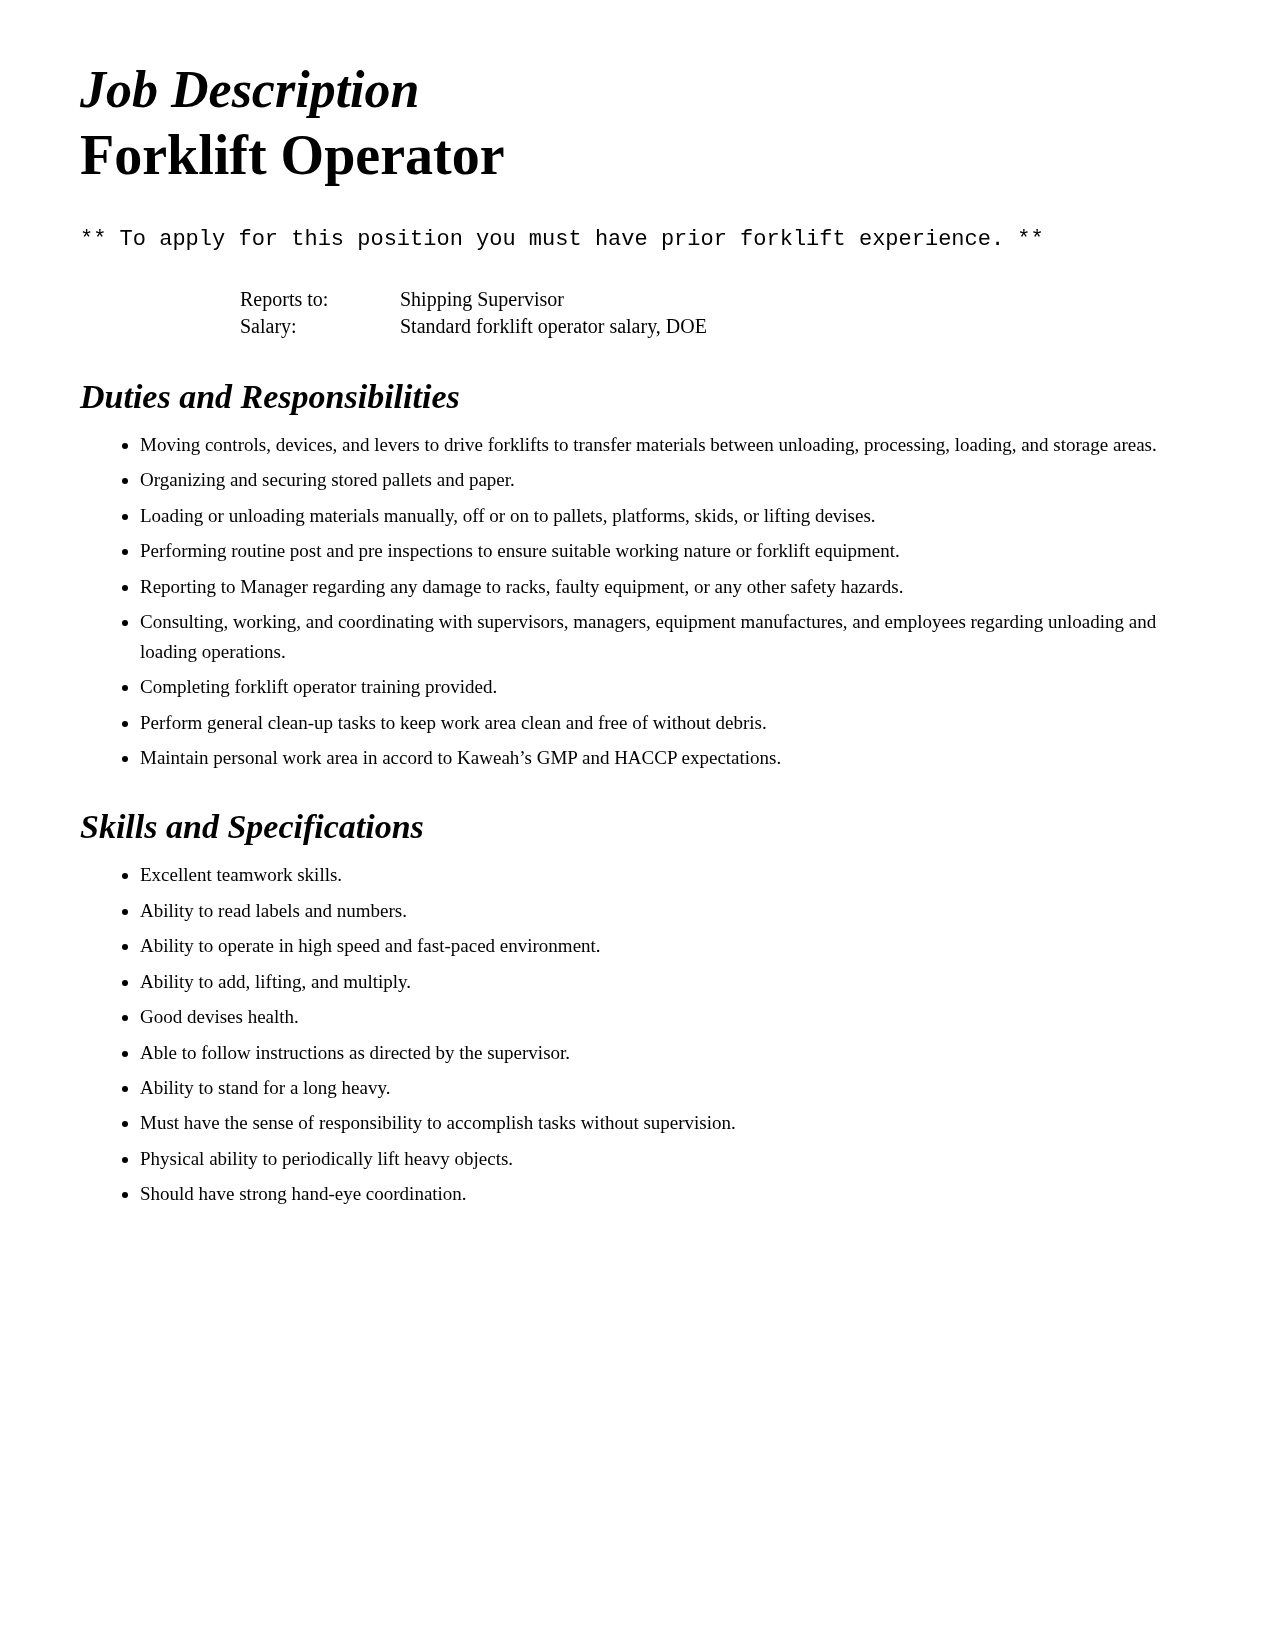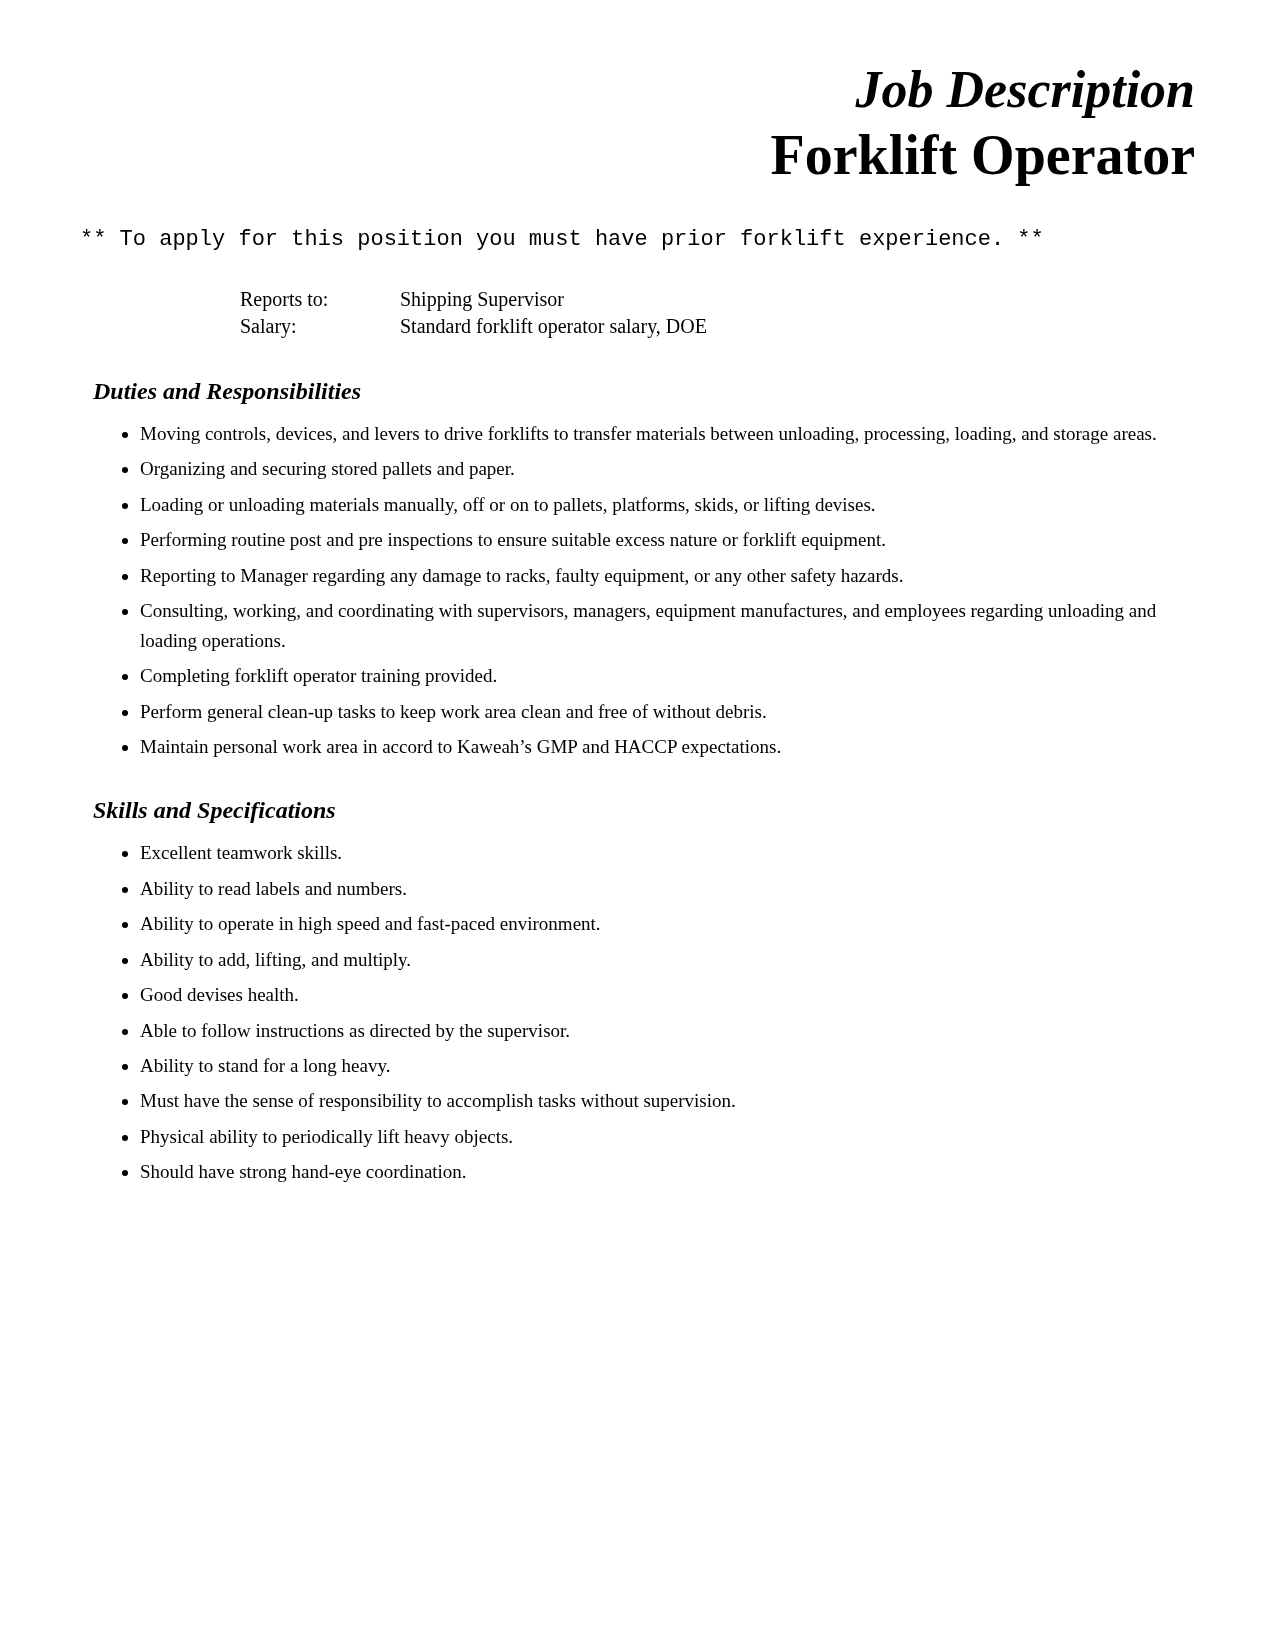--- a/index.html
+++ b/index.html
@@ -11,21 +11,21 @@
     body {
       background: #ffffff;
       font-family: 'Times New Roman', Times, serif;
       width: 1275px;
       min-height: 1650px;
       padding: 60px 80px;
       color: #000000;
     }
 
     .header {
-      text-align: right;
+      text-align: left;
       margin-bottom: 40px;
     }
 
     .header .job-description-title {
       font-size: 52px;
       font-weight: bold;
       font-style: italic;
       margin-bottom: 4px;
     }
 
@@ -55,26 +55,25 @@
     .info-label {
       width: 160px;
       font-weight: normal;
     }
 
     .info-value {
       font-weight: normal;
     }
 
     .section-heading {
-      font-size: 24px;
+      font-size: 34px;
       font-weight: bold;
       font-style: italic;
       margin-bottom: 14px;
       margin-top: 10px;
-      margin-left: 13px;
     }
 
     .section {
       margin-bottom: 36px;
     }
 
     ul {
       list-style-type: disc;
       margin-left: 60px;
       font-size: 19px;
@@ -105,21 +104,21 @@
     <span class="info-value">Standard forklift operator salary, DOE</span>
   </div>
 </div>
 
 <div class="section">
   <div class="section-heading">Duties and Responsibilities</div>
   <ul>
   <li>Moving controls, devices, and levers to drive forklifts to transfer materials between unloading, processing, loading, and storage areas.</li>
       <li>Organizing and securing stored pallets and paper.</li>
       <li>Loading or unloading materials manually, off or on to pallets, platforms, skids, or lifting devises.</li>
-      <li>Performing routine post and pre inspections to ensure suitable excess nature or forklift equipment.</li>
+      <li>Performing routine post and pre inspections to ensure suitable working nature or forklift equipment.</li>
       <li>Reporting to Manager regarding any damage to racks, faulty equipment, or any other safety hazards.</li>
       <li>Consulting, working, and coordinating with supervisors, managers, equipment manufactures, and employees regarding unloading and loading operations.</li>
       <li>Completing forklift operator training provided.</li>
       <li>Perform general clean-up tasks to keep work area clean and free of without debris.</li>
       <li>Maintain personal work area in accord to Kaweah’s GMP and HACCP expectations.</li>
     </ul>
 </div>
 
 <div class="section">
   <div class="section-heading">Skills and Specifications</div>

